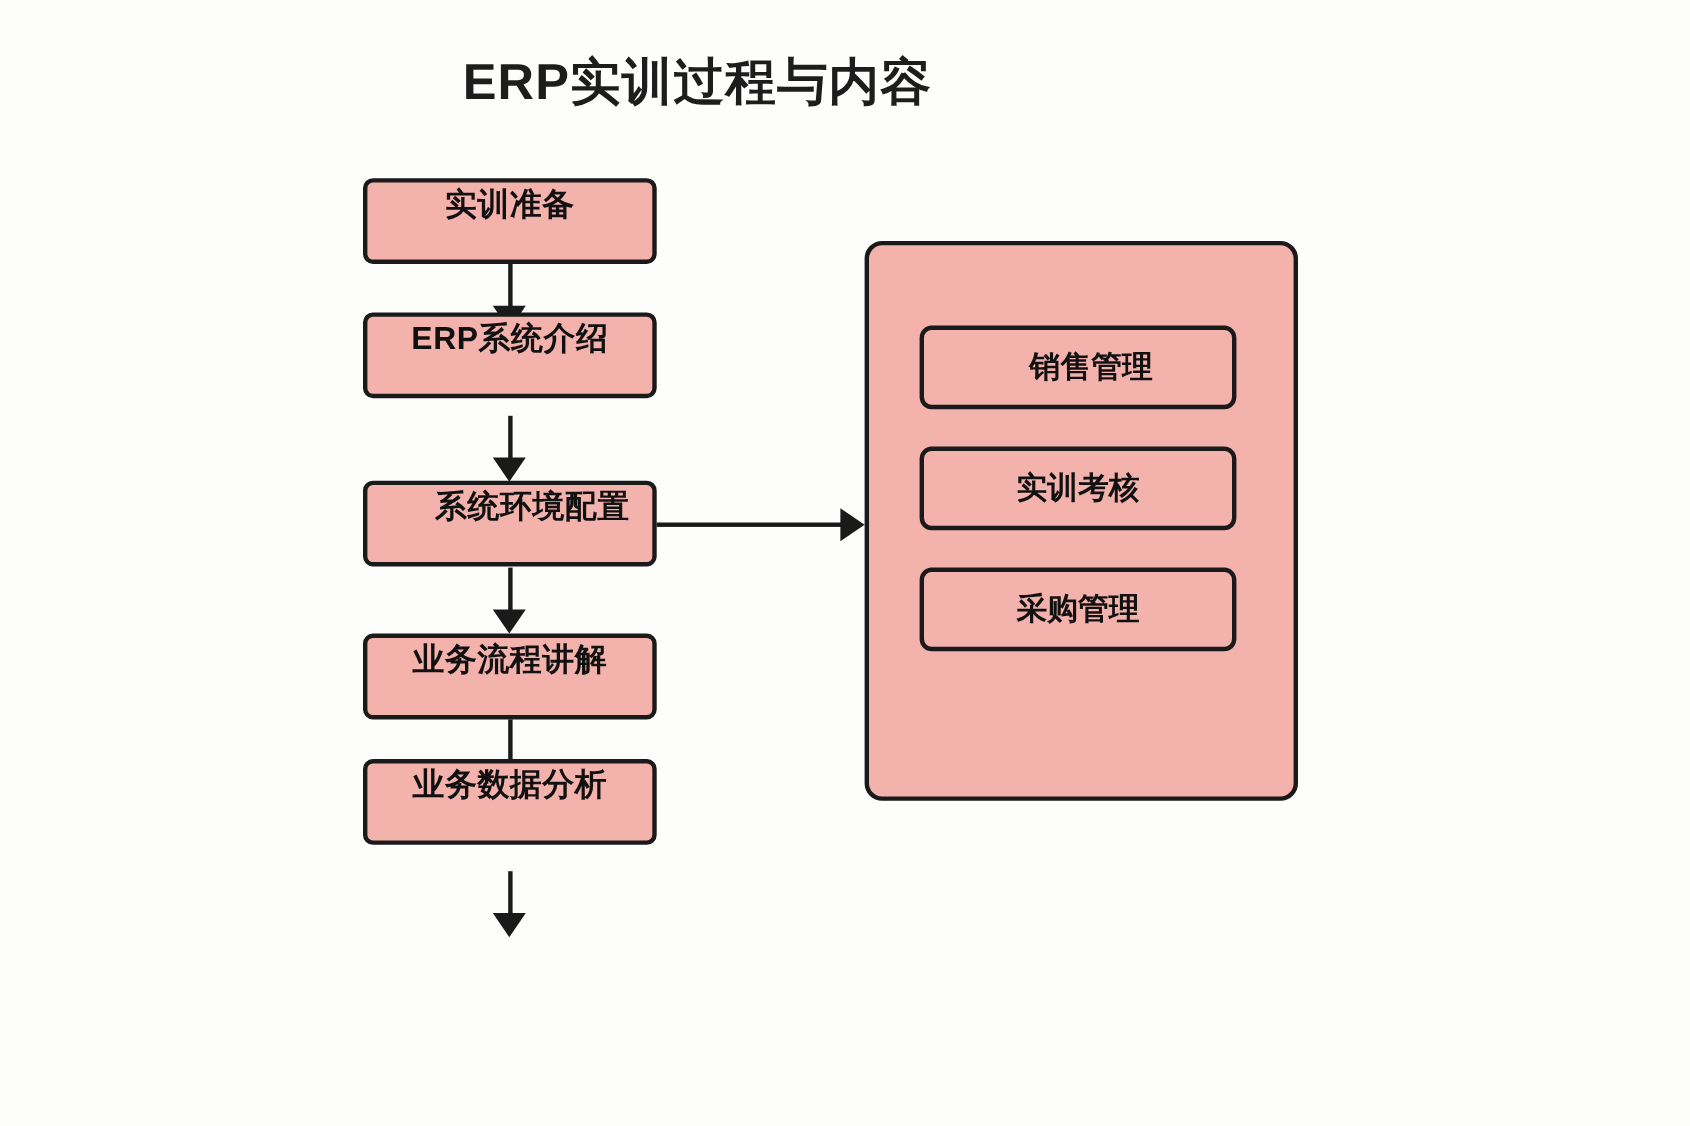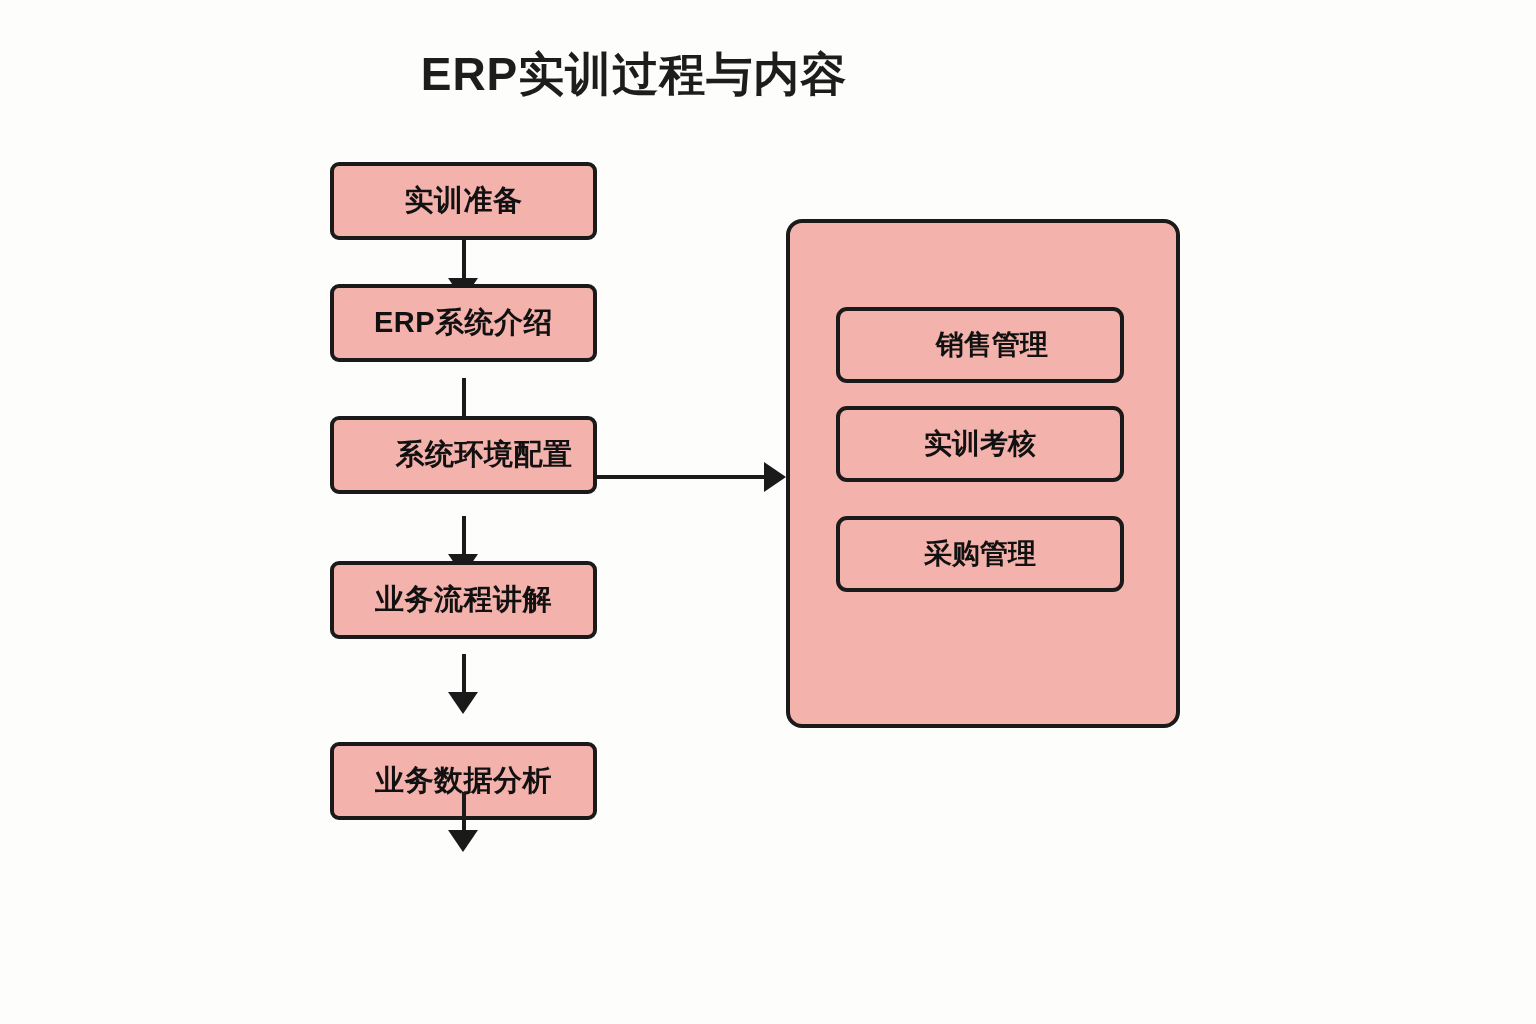--- a/index.html
+++ b/index.html
@@ -35,21 +35,20 @@
   .flow-box {
     position: absolute;
     left: 330px;
     width: 267px;
     height: 78px;
     box-sizing: border-box;
     background: #f4b2ac;
     border: 4px solid #1a1a1a;
     border-radius: 9px;
     display: flex;
-    align-items: center;
     justify-content: center;
     font-size: 29px;
     font-weight: bold;
     color: #111111;
     letter-spacing: 0.5px;
     white-space: nowrap;
   }
 
   
   .v-connector {
@@ -136,49 +135,49 @@
   <div class="v-connector" style="top:240px; height:44px;"></div>
   <div class="v-arrowhead" style="top:278px;"></div>
 
   <div class="flow-box" style="top:284px;">
     <span>ERP系统介绍</span>
   </div>
 
   <div class="v-connector" style="top:378px; height:44px;"></div>
   <div class="v-arrowhead" style="top:416px;"></div>
 
-  <div class="flow-box" style="top:416px;padding-left:41px;">
+  <div class="flow-box" style="top:437px;padding-left:41px;">
     <span>系统环境配置</span>
   </div>
 
   <div class="h-connector" style="left:597px; top:475px; width:172px;"></div>
   <div class="h-arrowhead" style="left:764px; top:462px;"></div>
 
   <div class="v-connector" style="top:516px; height:44px;"></div>
   <div class="v-arrowhead" style="top:554px;"></div>
 
-  <div class="flow-box" style="top:561px;">
+  <div class="flow-box" style="top:576px;">
     <span>业务流程讲解</span>
   </div>
 
   <div class="v-connector" style="top:654px; height:44px;"></div>
   <div class="v-arrowhead" style="top:692px;"></div>
 
-  <div class="flow-box" style="top:742px;">
+  <div class="flow-box" style="top:690px;">
     <span>业务数据分析</span>
   </div>
 
   <div class="v-connector" style="top:792px; height:44px;"></div>
   <div class="v-arrowhead" style="top:830px;"></div>
 
 
   <div id="system-panel">
 
 
-    <div class="panel-item" style="top:84px;padding-left:24px;">
+    <div class="panel-item" style="top:73px;padding-left:24px;">
       <span>销售管理</span>
     </div>
 
     <div class="panel-item" style="top:183px;">
       <span>实训考核</span>
     </div>
 
     <div class="panel-item" style="top:293px;">
       <span>采购管理</span>
     </div>

